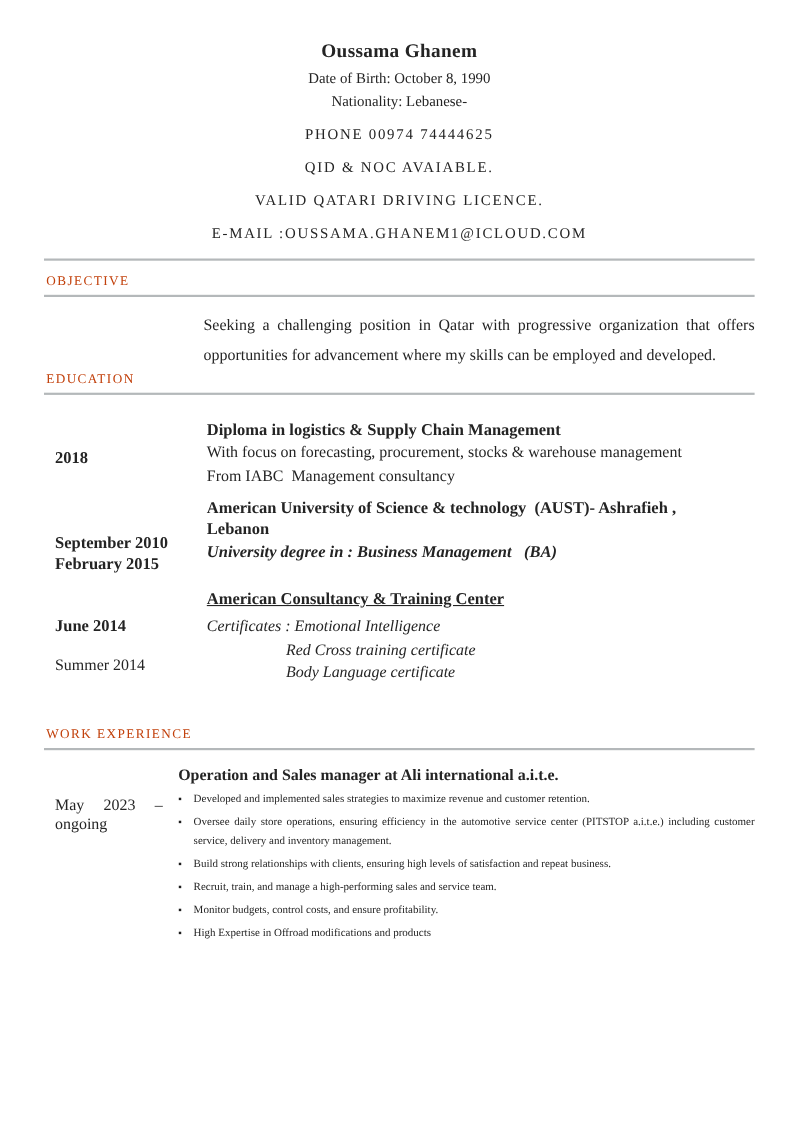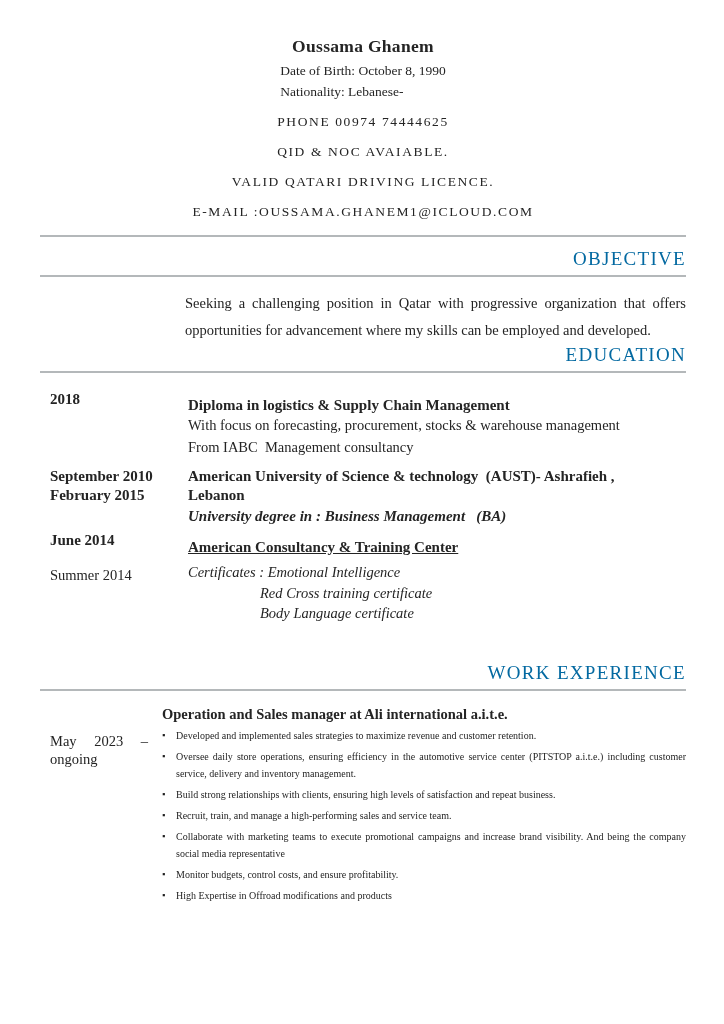--- a/index.html
+++ b/index.html
@@ -7,43 +7,43 @@
   body {
     width:724px; height:1024px;
     font-family:"Liberation Serif", serif;
     color:#242424;
     -webkit-font-smoothing:antialiased;
   }
   .page { width:724px; height:988px; padding:36px 38px 20px 40px; overflow:hidden; }
 
   
   .name { font-size:17.5px; font-weight:bold; text-align:center; letter-spacing:.3px; }
-  .id-block { width:fit-content; margin:3px auto 0; font-size:13.5px; line-height:21px; text-align:left; }
+  .id-block { width:fit-content; margin:3px auto 0; font-size:13.5px; line-height:21px; text-align:center; }
   .contact-block { margin-top:13px; text-align:center; }
   .contact-line { font-size:13.5px; letter-spacing:1.6px; line-height:14px; margin-bottom:16px; }
   .top-rule { border:none; border-top:2px solid #b4b8ba; margin-top:1px; }
 
   
   .sec-heading {
-    font-size:19px; font-weight:normal; letter-spacing:1.3px; color:#0369a1;
-    padding:0 0 5px 2px; border-bottom:2px solid #b4b8ba;text-align:right;
+    font-size:12px; font-weight:normal; letter-spacing:1.3px; color:#c2410c;
+    padding:0 0 5px 2px; border-bottom:2px solid #b4b8ba;
   }
   .obj-heading { margin-top:11px; }
   .edu-heading { }
   .we-heading  { margin-top:38px; }
 
   
   .objective-text { margin:13px 0 0 145px; font-size:14.5px; line-height:27px; text-align:justify; }
 
   
   .edu-rows { margin-top:17px; }
   .edu-row { display:grid; grid-template-columns:148px 1fr; }
   .edu-row-2 { margin-top:9px; }
   .edu-row-3 { margin-top:6px; }
-  .date-col { padding-left:10px; }
+  .date-col { padding-left:10px;margin-top:32px; }
   .date-strong { font-size:15px; font-weight:bold; line-height:19px; }
   .date-plain  { font-size:14.5px; line-height:19px; }
   .gap16 { margin-top:16px; }
   .pt6 { padding-top:6px; }
   .pt7 { padding-top:7px; }
   .entry-title { font-size:15px; font-weight:bold; line-height:19px; white-space:pre-wrap; }
   .entry-line  { font-size:14.5px; line-height:21.5px; white-space:pre-wrap; }
   .degree-line { font-size:15px; font-weight:bold; font-style:italic; margin-top:3px; white-space:pre-wrap; }
   .underlined  { text-decoration:underline; }
   .cert-line   { font-size:14.5px; font-style:italic; line-height:20.5px; white-space:pre-wrap; }
@@ -152,24 +152,20 @@
           <li class="bullet-item">
             <span class="bullet-marker"></span>
             <span class="bullet-text">Build strong relationships with clients, ensuring high levels of satisfaction and repeat business.</span>
           </li>
           <li class="bullet-item">
             <span class="bullet-marker"></span>
             <span class="bullet-text">Recruit, train, and manage a high-performing sales and service team.</span>
           </li>
           <li class="bullet-item">
             <span class="bullet-marker"></span>
-            <span class="bullet-text">Collaborate with marketing teams to execute promotional campaigns and increase brand visibility. And being the company social media representative</span>
-          </li>
-          <li class="bullet-item">
-            <span class="bullet-marker"></span>
             <span class="bullet-text">Monitor budgets, control costs, and ensure profitability.</span>
           </li>
           <li class="bullet-item">
             <span class="bullet-marker"></span>
             <span class="bullet-text">High Expertise in Offroad modifications and products</span>
           </li>
         </ul>
       </div>
     </div>
   </section>

